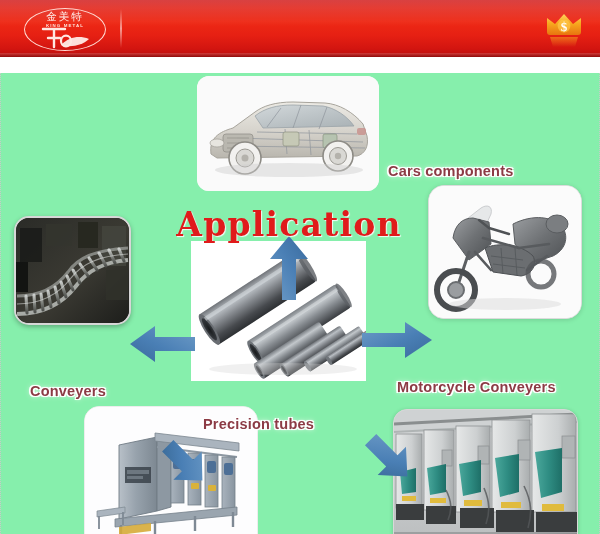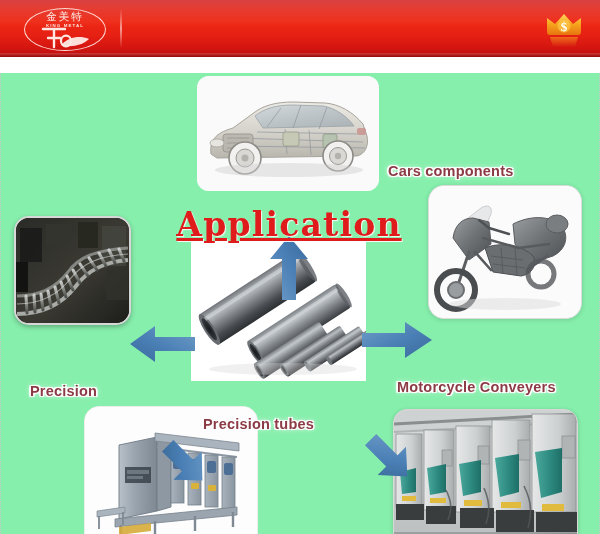--- a/index.html
+++ b/index.html
@@ -204,21 +204,20 @@
     width: 240px;
     text-align: center;
     font-family: "DejaVu Serif", "Liberation Serif", serif;
     font-size: 33px;
     font-weight: bold;
     color: #e01b1b;
     letter-spacing: 1.2px;
     text-shadow: 1px 1px 1px rgba(255,255,255,.9);
     z-index: 40;
     white-space: nowrap;
-    text-decoration: underline;
   }
 
   
   .caption {
     position: absolute;
     font-family: "Liberation Sans", sans-serif;
     font-weight: bold;
     font-size: 14.5px;
     color: #8c3b45;
     letter-spacing: .2px;
@@ -384,21 +383,21 @@
           <line x1="90" y1="48" x2="83" y2="35"></line>
           <line x1="99" y1="45" x2="93" y2="32"></line>
           <line x1="108" y1="43" x2="103" y2="31"></line>
         </g>
 
         <path d="M1 86 C24 86 42 77 55 60 C66 46 82 38 112 36" fill="none" stroke="#e6e8e6" stroke-width="1.2" opacity=".55"></path>
 
         <rect x="0" y="44" width="12" height="30" fill="#101110" opacity=".9"></rect>
       </svg>
     </div>
-    <div class="caption" id="cap-conveyers">Precision</div>
+    <div class="caption" id="cap-conveyers">Conveyers</div>
 
     <div class="tile tile-rounded" id="tile-motorcycle">
       <svg class="tile-inner" viewBox="0 0 152 132" preserveAspectRatio="none">
         <defs>
           <linearGradient id="motoG" x1="0" y1="0" x2="1" y2="1">
             <stop offset="0%" stop-color="#9a9da0"></stop>
             <stop offset="50%" stop-color="#6e7174"></stop>
             <stop offset="100%" stop-color="#4d5053"></stop>
           </linearGradient>
         </defs>

